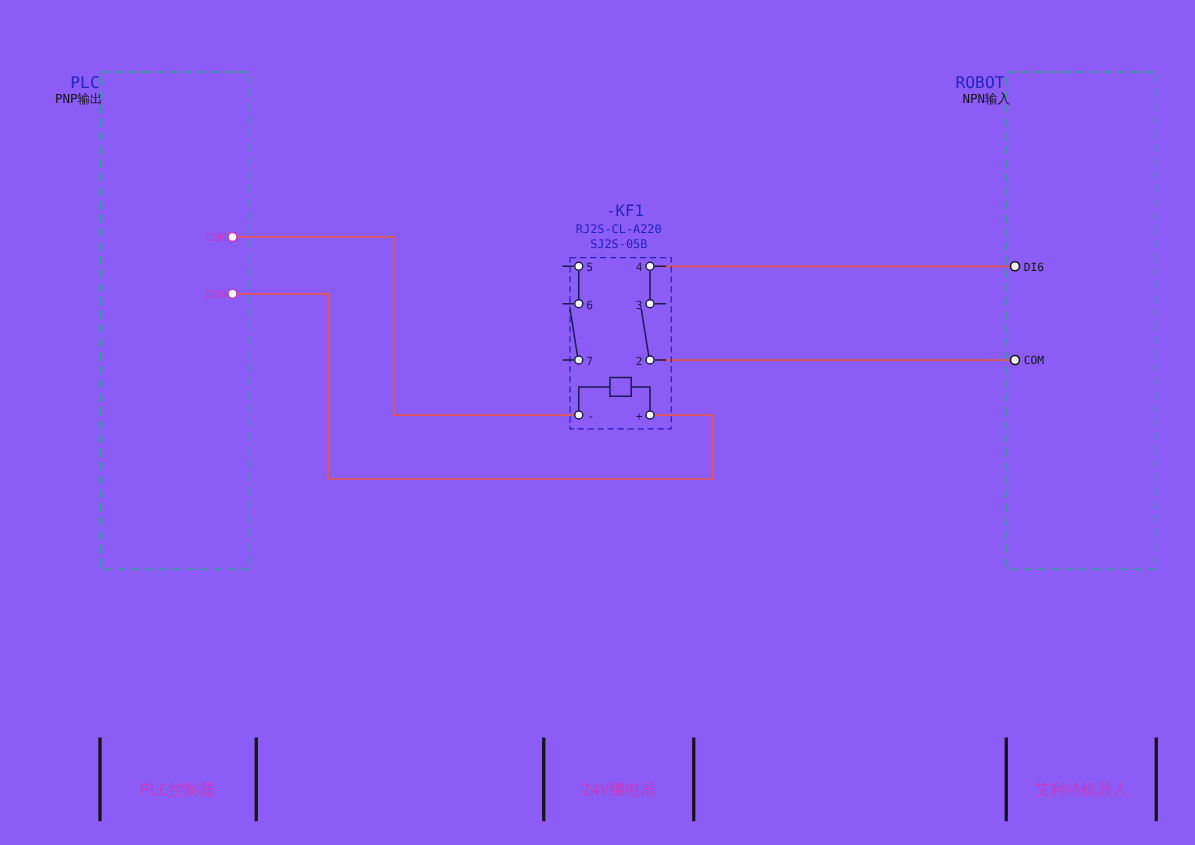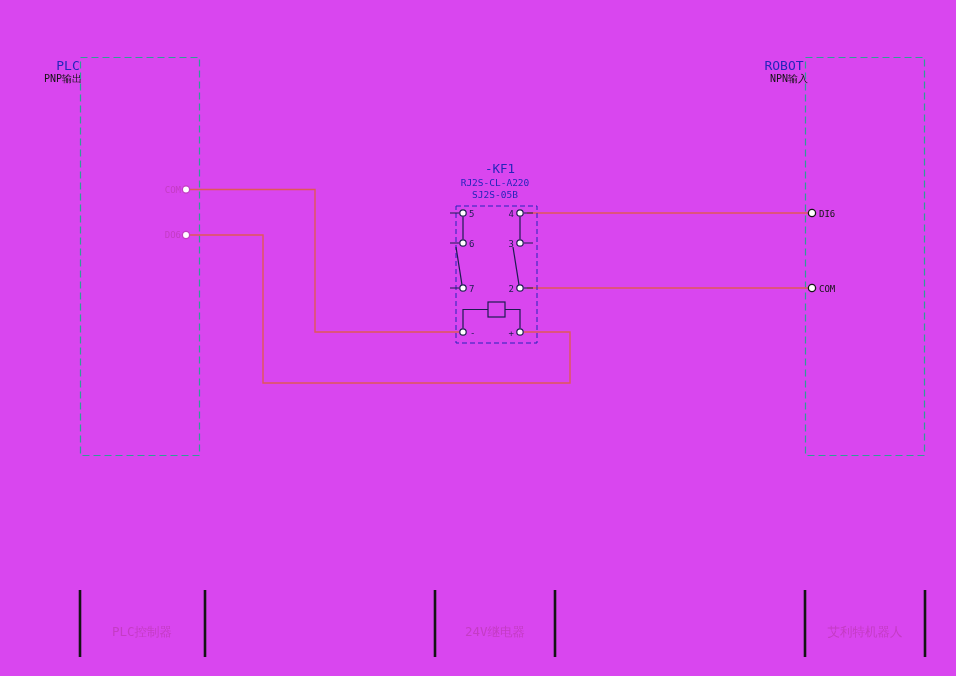--- a/index.html
+++ b/index.html
@@ -1,18 +1,18 @@
 <!DOCTYPE html>
 <html style="--teal: #2f9e96; --blue: #2525bb; --magenta: #c43cc4; --red: #e05858; --black: #141414; --navy: #1c1c50;"><head>
 <meta charset="utf-8">
 <style>
   html, body { margin: 0; padding: 0; background: #ffffff; }
   .stage {
     width: 956px; height: 676px;
-    background: #d946ef;
+    background: #8b5cf6;
     position: relative; overflow: hidden;
     font-family: "DejaVu Sans Mono", "Liberation Mono", monospace;
   }
   svg text {
     font-family: "DejaVu Sans Mono", "Liberation Mono", monospace;
   }
   .teal-dash { fill: none; stroke: var(--teal, #2f9e96); stroke-width: 1.2; stroke-dasharray: 7 4; }
   .blue-dash { fill: none; stroke: var(--blue, #2525bb); stroke-width: 1; stroke-dasharray: 5 3; }
   .t-blue    { fill: var(--blue, #2525bb); }
   .t-black   { fill: var(--black, #141414); }

